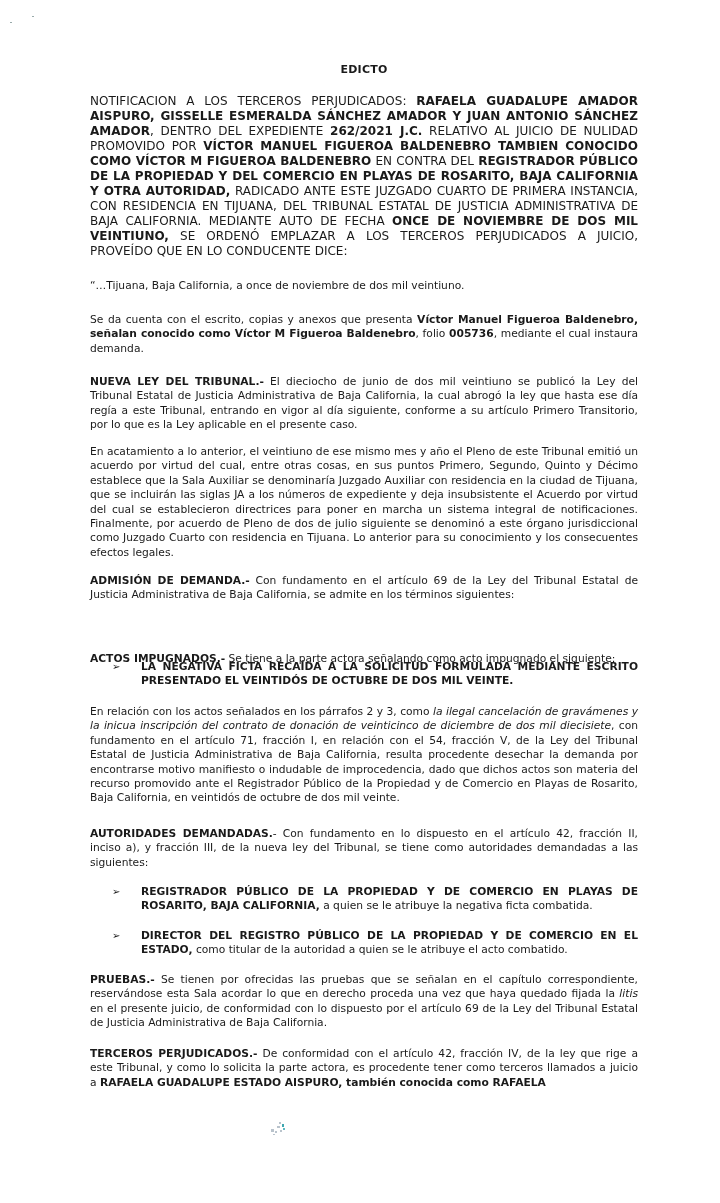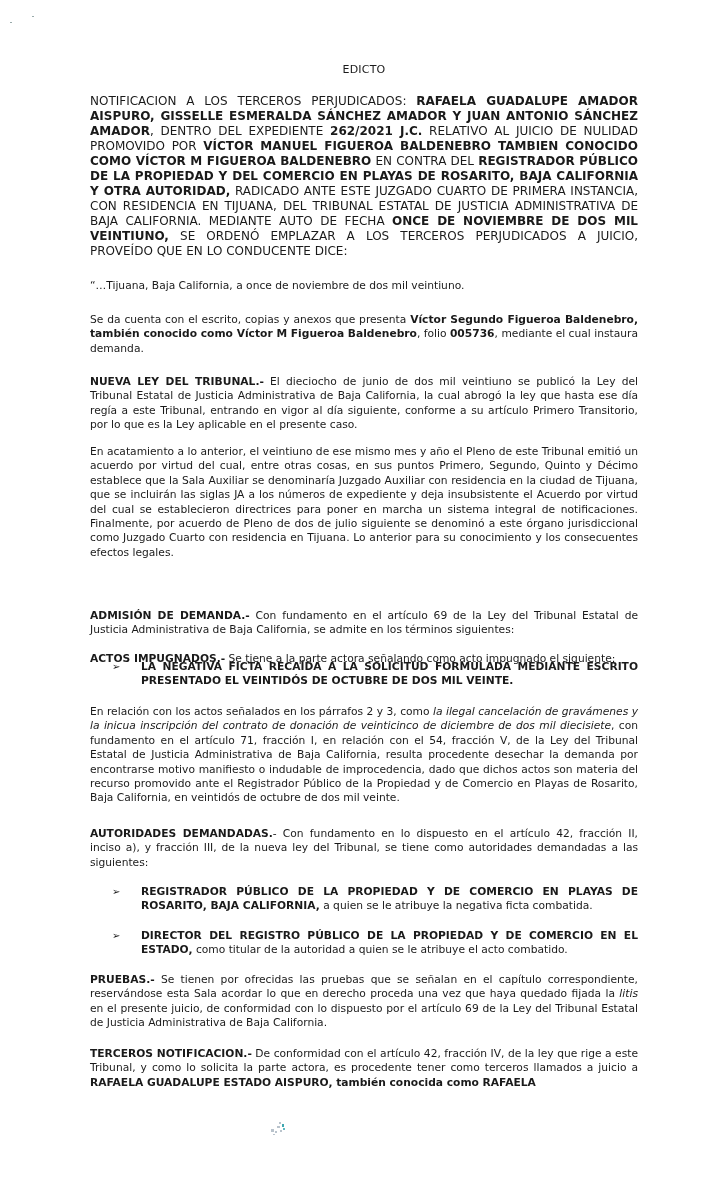--- a/index.html
+++ b/index.html
@@ -1,20 +1,20 @@
 <!DOCTYPE html>
 <html><head>
 <meta charset="utf-8">
 <style>
   html, body { margin: 0; padding: 0; background: #ffffff; }
   body { width: 720px; height: 1203px; position: relative; overflow: hidden;
          font-family: "DejaVu Sans", "Liberation Sans", sans-serif; color: #1a1a1a; }
   .page { position: absolute; left: 90px; top: 0; width: 548px; }
   .title { position: absolute; top: 63px; left: 0; width: 548px; text-align: center;
-           font-weight: normal; font-size: 11px; letter-spacing: 0.2px; }
+           font-weight: bold; font-size: 11px; letter-spacing: 0.2px; }
   .block { position: absolute; left: 0; width: 548px; text-align: justify;
            font-size: 11.3px; line-height: 16.3px; }
   .caps { font-size: 12px; line-height: 15px; text-transform: none; }
   .quote { font-size: 10.7px; line-height: 14.4px; }
   b, .b { font-weight: bold; }
   i { }
   .bullet { position: absolute; left: 22px; width: 526px; font-size: 10.7px; line-height: 14.4px; text-align: justify; }
   .bullet .arrow { position: absolute; left: 0; top: 0; width: 16px; font-size: 10px; }
   .bullet .btext { display: block; margin-left: 29px; }
   .stamp { position: absolute; left: 265px; top: 1120px; width: 28px; height: 24px; }
@@ -24,27 +24,27 @@
 <body>
 
 <div class="page">
 
   <div class="title">EDICTO</div>
 
   <div class="block caps" style="top:94px;"><span>NOTIFICACION A LOS TERCEROS PERJUDICADOS: </span><b>RAFAELA GUADALUPE AMADOR AISPURO, GISSELLE ESMERALDA SÁNCHEZ AMADOR Y JUAN ANTONIO SÁNCHEZ AMADOR</b><span>,  DENTRO DEL EXPEDIENTE </span><b>262/2021 J.C.</b><span> RELATIVO AL JUICIO DE NULIDAD PROMOVIDO POR </span><b>VÍCTOR MANUEL FIGUEROA BALDENEBRO TAMBIEN CONOCIDO COMO VÍCTOR M FIGUEROA BALDENEBRO</b><span> EN CONTRA DEL </span><b>REGISTRADOR PÚBLICO DE LA PROPIEDAD Y DEL COMERCIO EN PLAYAS DE ROSARITO, BAJA CALIFORNIA Y OTRA AUTORIDAD,</b><span> RADICADO ANTE ESTE JUZGADO CUARTO DE PRIMERA INSTANCIA, CON RESIDENCIA EN TIJUANA,  DEL TRIBUNAL ESTATAL DE JUSTICIA ADMINISTRATIVA DE BAJA CALIFORNIA. MEDIANTE AUTO DE FECHA </span><b>ONCE DE NOVIEMBRE DE DOS MIL VEINTIUNO,</b><span> SE ORDENÓ EMPLAZAR A LOS TERCEROS PERJUDICADOS A JUICIO, PROVEÍDO QUE EN LO CONDUCENTE DICE:</span></div>
 
   <div class="block quote" style="top:279px;">“…Tijuana, Baja California, a once de noviembre de dos mil veintiuno.</div>
 
-  <div class="block quote" style="top:313px;"><span>Se da cuenta con el escrito, copias y anexos que presenta </span><b>Víctor Segundo Figueroa Baldenebro, también conocido como Víctor M Figueroa Baldenebro</b><span>, folio </span><b>005736</b><span>, mediante el cual instaura demanda.</span></div>
+  <div class="block quote" style="top:313px;"><span>Se da cuenta con el escrito, copias y anexos que presenta </span><b>Víctor Manuel Figueroa Baldenebro, señalan conocido como Víctor M Figueroa Baldenebro</b><span>, folio </span><b>005736</b><span>, mediante el cual instaura demanda.</span></div>
 
   <div class="block quote" style="top:375px;"><b>NUEVA LEY DEL TRIBUNAL.-</b><span> El dieciocho de junio de dos mil veintiuno se publicó la Ley del Tribunal Estatal de Justicia Administrativa de Baja California, la cual abrogó la ley que hasta ese día regía a este Tribunal, entrando en vigor al día siguiente, conforme a su artículo Primero Transitorio, por lo que es la Ley aplicable en el presente caso.</span></div>
 
   <div class="block quote" style="top:445px;">En acatamiento a lo anterior, el veintiuno de ese mismo mes y año el Pleno de este Tribunal emitió un acuerdo por virtud del cual, entre otras cosas, en sus puntos Primero, Segundo, Quinto y Décimo establece que la Sala Auxiliar se denominaría Juzgado Auxiliar con residencia en la ciudad de Tijuana, que se incluirán las siglas JA a los números de expediente y deja insubsistente el Acuerdo por virtud del cual se establecieron directrices para poner en marcha un sistema integral de notificaciones. Finalmente, por acuerdo de Pleno de dos de julio siguiente se denominó a este órgano jurisdiccional como Juzgado Cuarto con residencia en Tijuana. Lo anterior para su conocimiento y los consecuentes efectos legales.</div>
 
-  <div class="block quote" style="top:574px;margin-top:35px;"><b>ADMISIÓN DE DEMANDA.-</b><span> Con fundamento en el artículo 69 de la Ley del Tribunal Estatal de Justicia Administrativa de Baja California, se admite en los términos siguientes:</span></div>
+  <div class="block quote" style="top:574px;"><b>ADMISIÓN DE DEMANDA.-</b><span> Con fundamento en el artículo 69 de la Ley del Tribunal Estatal de Justicia Administrativa de Baja California, se admite en los términos siguientes:</span></div>
 
   <div class="block quote" style="top:652px;"><b>ACTOS IMPUGNADOS.-</b><span> Se tiene a la parte actora señalando como acto impugnado el siguiente:</span></div>
 
   <div class="bullet" style="top:660px;">
     <span class="arrow">➢</span>
     <b class="btext">LA NEGATIVA FICTA RECAÍDA A LA SOLICITUD FORMULADA MEDIANTE ESCRITO PRESENTADO EL VEINTIDÓS DE OCTUBRE DE DOS MIL VEINTE.</b>
   </div>
 
   <div class="block quote" style="top:705px;"><span>En relación con los actos señalados en los párrafos 2 y 3, como </span><i>la ilegal cancelación de gravámenes y la inicua inscripción del contrato de donación de veinticinco de diciembre de dos mil diecisiete</i><span>, con fundamento en el artículo 71, fracción I, en relación con el 54, fracción V, de la Ley del Tribunal Estatal de Justicia Administrativa de Baja California, resulta procedente desechar la demanda por encontrarse motivo manifiesto o indudable de improcedencia, dado que dichos actos son materia del recurso promovido ante el Registrador Público de la Propiedad y de Comercio en Playas de Rosarito, Baja California, en veintidós de octubre de dos mil veinte.</span></div>
 
@@ -55,21 +55,21 @@
     <span class="btext"><b>REGISTRADOR PÚBLICO DE LA PROPIEDAD Y DE COMERCIO EN PLAYAS DE ROSARITO, BAJA CALIFORNIA,</b><span> a quien se le atribuye la negativa ficta combatida.</span></span>
   </div>
 
   <div class="bullet" style="top:929px;">
     <span class="arrow">➢</span>
     <span class="btext"><b>DIRECTOR DEL REGISTRO PÚBLICO DE LA PROPIEDAD Y DE COMERCIO EN EL ESTADO,</b><span> como titular de la autoridad a quien se le atribuye el acto combatido.</span></span>
   </div>
 
   <div class="block quote" style="top:973px;"><b>PRUEBAS.-</b><span> Se tienen por ofrecidas las pruebas que se señalan en el capítulo correspondiente, reservándose esta Sala acordar lo que en derecho proceda una vez que haya quedado fijada la </span><i>litis</i><span> en el presente juicio, de conformidad con lo dispuesto por el artículo 69 de la Ley del Tribunal Estatal de Justicia Administrativa de Baja California.</span></div>
 
-  <div class="block quote" style="top:1047px;"><b>TERCEROS NOTIFICACION.-</b><span> De conformidad con el artículo 42, fracción IV, de la ley que rige a este Tribunal, y como lo solicita la parte actora, es procedente tener como terceros llamados a juicio a </span><b>RAFAELA GUADALUPE ESTADO AISPURO, también conocida como RAFAELA</b></div>
+  <div class="block quote" style="top:1047px;"><b>TERCEROS PERJUDICADOS.-</b><span> De conformidad con el artículo 42, fracción IV, de la ley que rige a este Tribunal, y como lo solicita la parte actora, es procedente tener como terceros llamados a juicio a </span><b>RAFAELA GUADALUPE ESTADO AISPURO, también conocida como RAFAELA</b></div>
 
 </div>
 
 <svg class="stamp" viewBox="0 0 28 24">
   <g fill="#b9c3cc">
     <rect x="14" y="2" width="2" height="2"></rect>
       <rect x="17" y="4" width="2" height="3" fill="#3fa7b0"></rect>
     <rect x="12" y="6" width="3" height="2"></rect>
       <rect x="6" y="9" width="3" height="3"></rect>
     <rect x="10" y="11" width="2" height="2"></rect>

